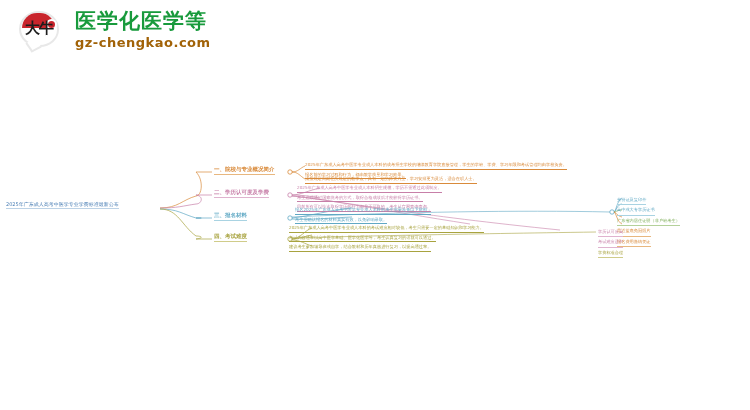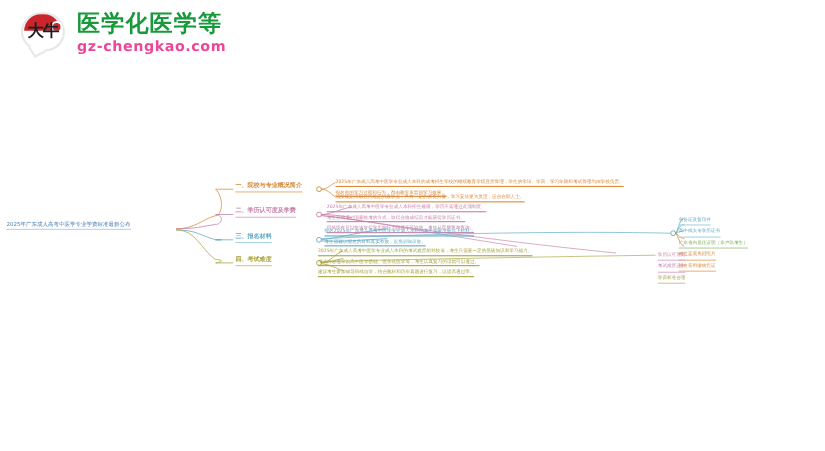--- a/index.html
+++ b/index.html
@@ -15,21 +15,21 @@
     position: relative;
   }
 
   
   .logo-header {
     position: absolute;
     left: 18px;
     top: 8px;
     display: flex;
     align-items: center;
-    gap: 8px;
+    gap: 13px;
   }
   .logo-mark {
     position: relative;
     width: 44px;
     height: 44px;
     flex: 0 0 44px;
   }
   .logo-bubble {
     position: absolute;
     left: 1px;
@@ -95,21 +95,21 @@
     font-size: 21px;
     font-weight: bold;
     color: #189a3c;
     letter-spacing: 1px;
     white-space: nowrap;
   }
   .logo-sub {
     margin-top: 4px;
     font-size: 13px;
     font-weight: bold;
-    color: #ec4899;
+    color: #a16207;
     letter-spacing: 0.5px;
     white-space: nowrap;
   }
 
   
   .mindmap {
     position: absolute;
     left: 0;
     top: 0;
     width: 750px;

